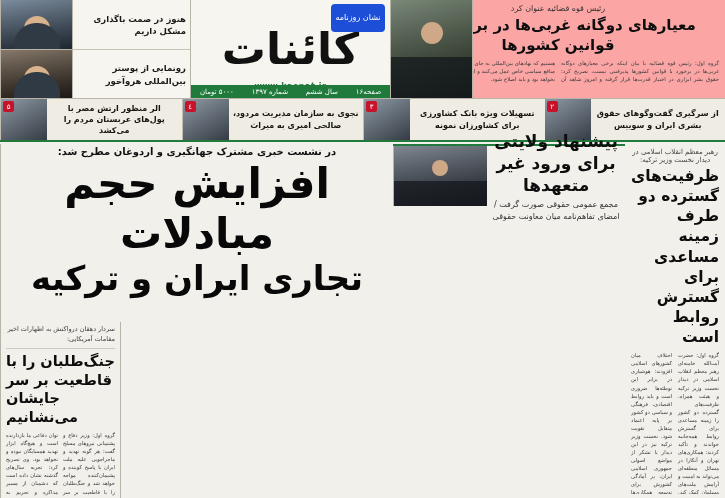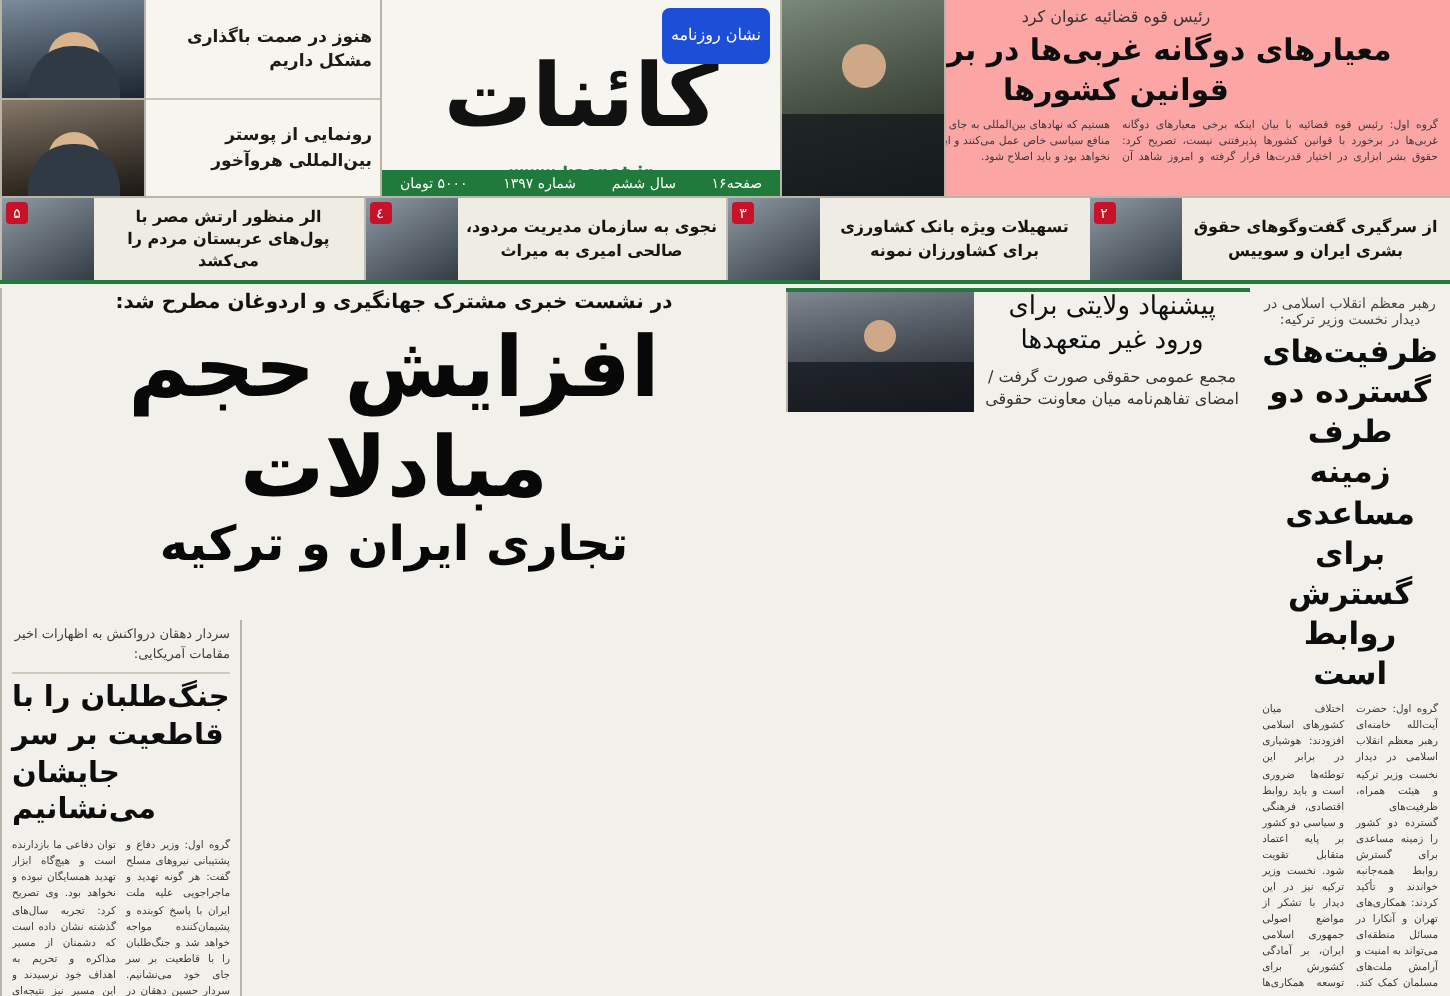--- a/index.html
+++ b/index.html
@@ -154,21 +154,21 @@
   }
   .kicker {
     height: 16px; text-align: center; font-size: 10px; font-weight: bold;
     color: #111; padding-top: 2px;
   }
   .headline {
     padding: 2px 8px 24px 8px;
     text-align: center;
     font-size: 42px; line-height: 1.18; font-weight: bold; color: #080808;
   }
-  .headline .l2 { font-size: 24px; display: block; }
+  .headline .l2 { font-size: 34px; display: block; }
 
   .under-headline {
     flex: 1; display: flex; flex-direction: row-reverse;
   }
   .side-col {
     width: 120px; border-right: 1px solid #b9b4a8;
     padding: 3px 5px; display: flex; flex-direction: column;
   }
   .side-kicker {
     font-size: 6.5px; color: #3f3f3f; line-height: 1.5; text-align: right;
@@ -203,40 +203,40 @@
     background: linear-gradient(160deg,#7d7363 0%,#2c2a24 100%);
     border-bottom: 1px solid #b9b4a8;
   }
   .frame {
     position: absolute; width: 26px; height: 34px; top: 10px;
     border: 2px solid #c9b074; background: #6b6352;
   }
   .left-article { padding: 4px 6px; display: flex; flex-direction: column; flex: 1; }
   .la-kicker { font-size: 7px; color: #444; text-align: center; }
   .la-title {
-    font-size: 15.5px; font-weight: bold; color: #0d0d0d; text-align: center;
+    font-size: 15.5px; font-weight: bold; color: #0d0d0d; 
     line-height: 1.3; margin: 2px 0 4px 0;
   }
   .la-body {
     font-size: 5.2px; line-height: 1.55; color: #38383a; text-align: justify;
     column-count: 2; column-gap: 6px; flex: 1; overflow: hidden;
   }
   .left-bottom {
     border-top: 2px solid #1f7a3c;
     display: flex; flex-direction: row-reverse; height: 62px;
   }
   .lb-photo {
     width: 94px; background: linear-gradient(160deg,#717a86 0%,#262c34 100%);
     border-left: 1px solid #b9b4a8; position: relative; overflow: hidden;
   }
   .lb-text {
     flex: 1; padding: 4px 5px; text-align: center;
     display: flex; flex-direction: column; justify-content: center;
   }
-  .lb-t1 { font-size: 13px; font-weight: normal; line-height: 1.3; color: #0e0e0e; }
+  .lb-t1 { font-size: 17px; font-weight: bold; line-height: 1.3; color: #0e0e0e; }
   .lb-t2 { font-size: 8px; color: #333; margin-top: 3px; line-height: 1.4; }
 
   
   .pbody { position: absolute; bottom: 0; width: 100%; height: 42%;
            background: rgba(20,24,30,.75); }
   .phead { position: absolute; border-radius: 50%; background: #cfa887; }
   .wall  { position: absolute; inset: 0; background:
            linear-gradient(180deg, rgba(255,255,255,.10), rgba(0,0,0,.35)); }
 </style>
 </head>

